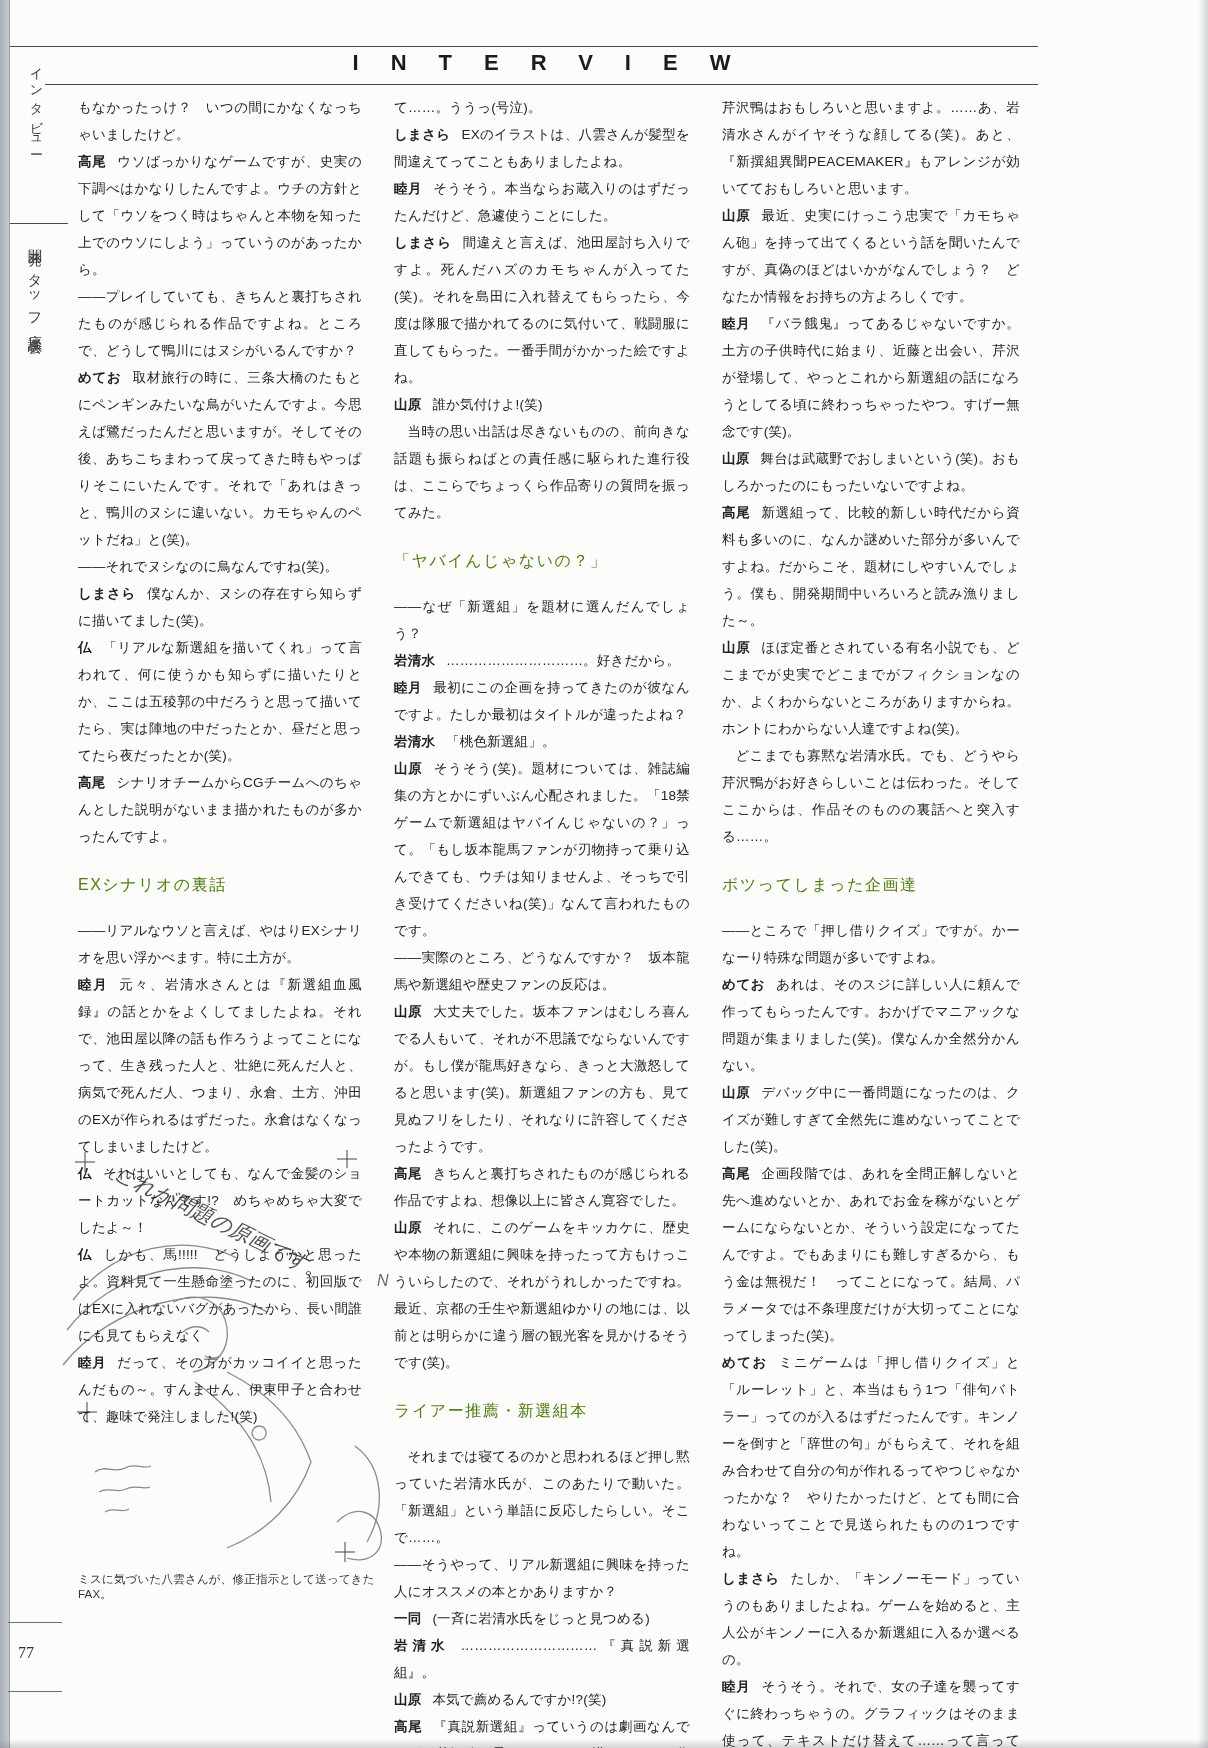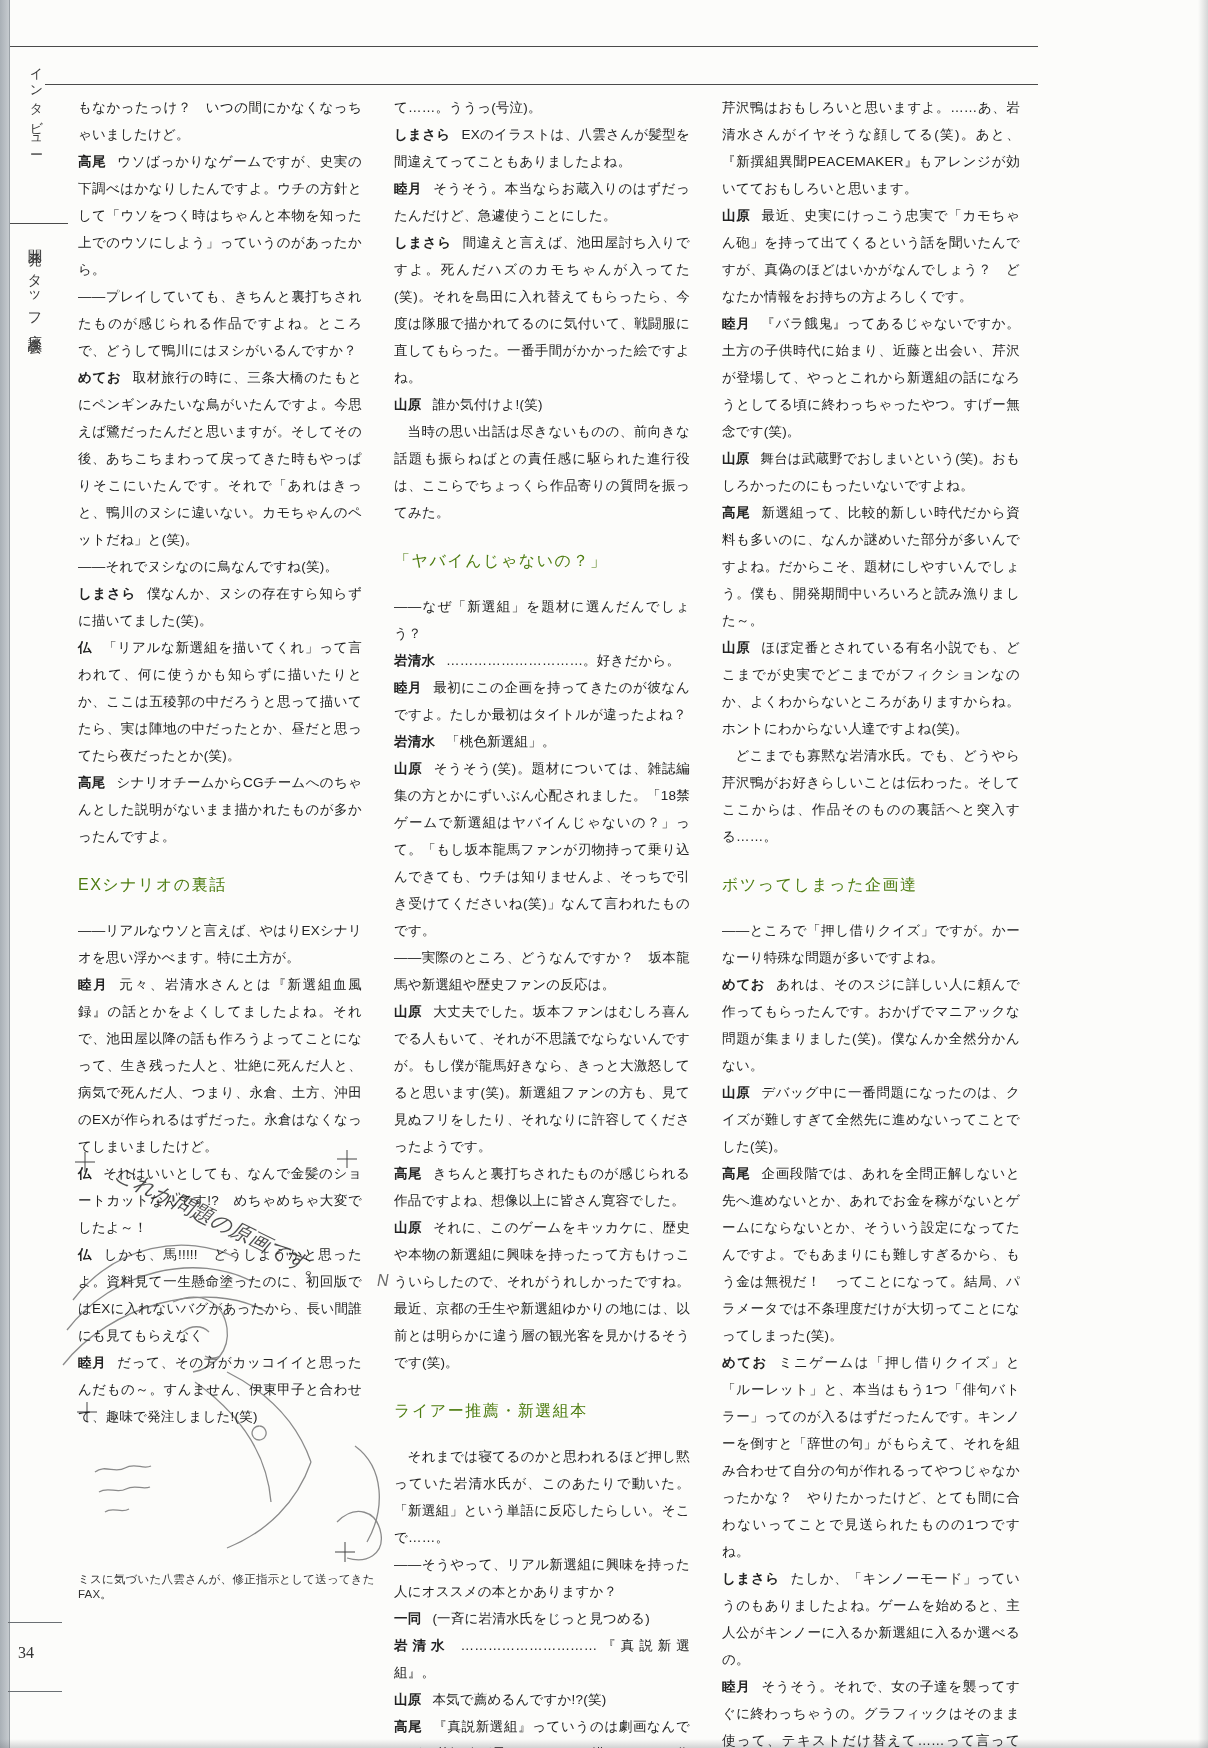--- a/index.html
+++ b/index.html
@@ -63,29 +63,30 @@
 </head>
 <body>
 
 <div class="page">
 
   <div class="edge-left"></div>
   <div class="edge-right"></div>
   <div class="edge-bottom"></div>
 
   <div class="rule hdr-rule-top"></div>
+  <div class="hdr-title">INTERVIEW</div>
   <div class="rule hdr-rule-bottom"></div>
 
   <div class="rule sb-rule1"></div>
   <div class="sb-label sb-label-top">インタビュー</div>
   <div class="rule sb-rule2"></div>
   <div class="sb-label sb-label-bottom">開発スタッフ座談会</div>
 
   <div class="rule pn-rule1"></div>
-  <div class="page-num">34</div>
+  <div class="page-num">77</div>
   <div class="rule pn-rule2"></div>
 
   <svg class="sketch" width="340" height="412" viewBox="0 0 340 412">
     <g stroke="#444" stroke-width="1">
       <path d="M30 2 v20 M20 12 h20" fill="none"></path>
       <path d="M292 0 v18 M282 9 h20" fill="none"></path>
       <path d="M32 252 v20 M22 262 h20" fill="none"></path>
       <path d="M290 392 v20 M280 402 h20" fill="none"></path>
     </g>
     <g fill="none" stroke="#8a8a8a" stroke-width="1.3">

